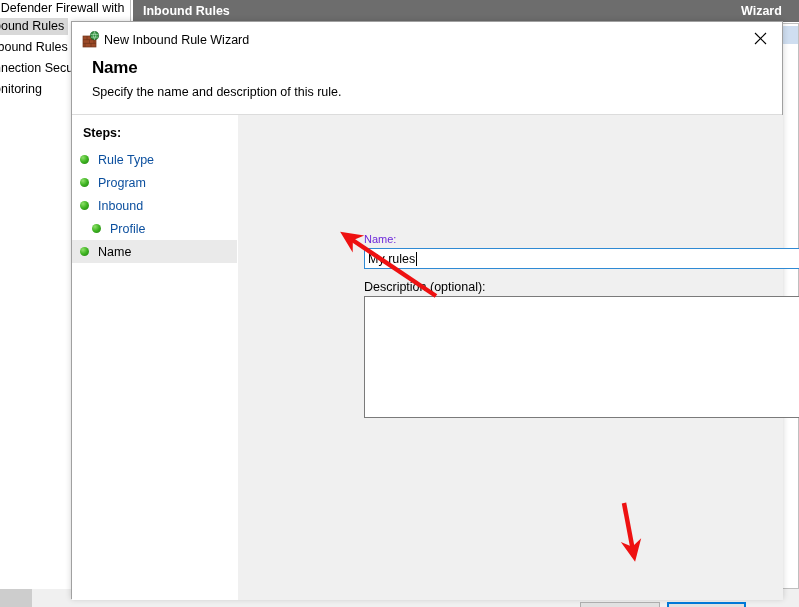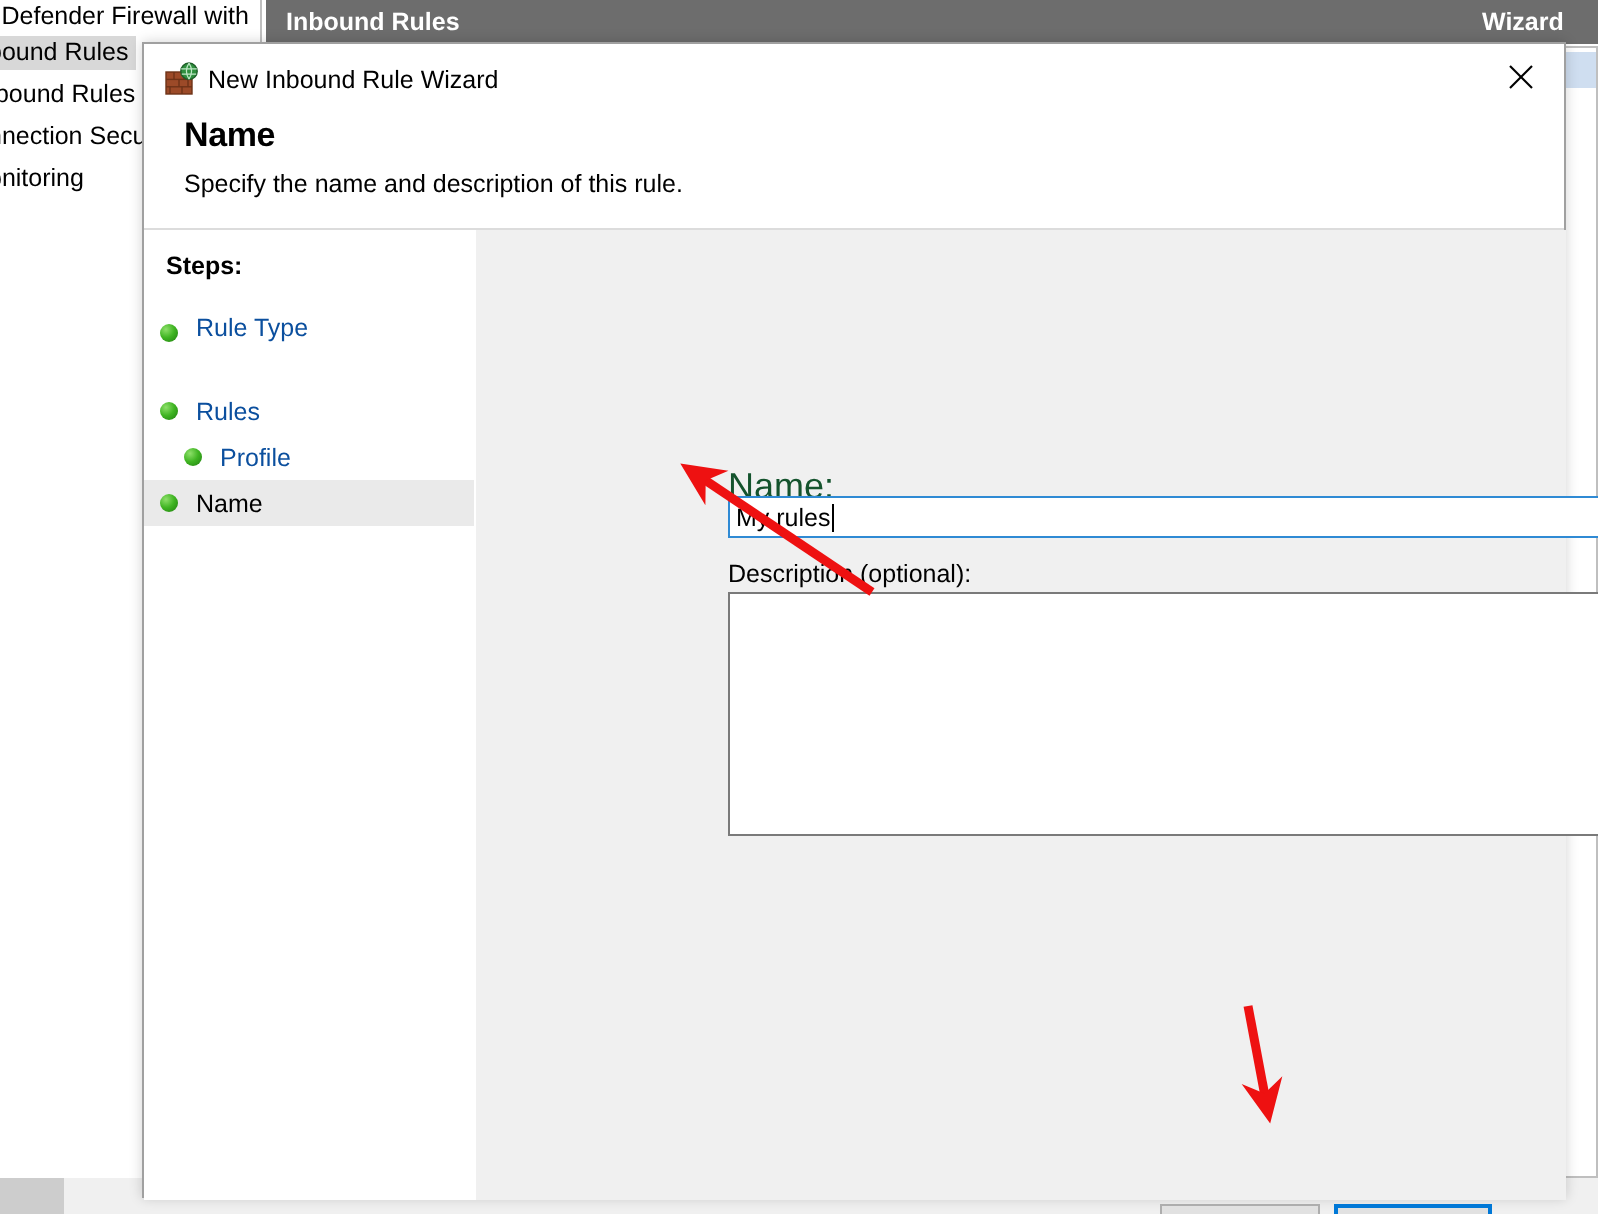--- a/index.html
+++ b/index.html
@@ -264,22 +264,22 @@
   #content-pane {
     position: absolute;
     left: 166px; top: 93px;
     width: 545px;
     height: 485px;
     background: #f0f0f0;
   }
   #name-label {
     position: absolute;
     left: 126px; top: 118px;
-    font-size: 18px;
-    color: #14532d;
+    font-size: 11px;
+    color: #6d28d9;
   }
   #name-input {
     position: absolute;
     left: 126px; top: 133px;
     width: 436px; height: 21px;
     background: #ffffff;
     border: 1px solid #2f8ad4;
     box-sizing: border-box;
     display: flex;
     align-items: center;
@@ -403,27 +403,31 @@
         <line x1="12" y1="1" x2="1" y2="12" stroke="#000" stroke-width="1.1"></line>
       </svg>
     </div>
     <div id="wizard-page-title">Name</div>
     <div id="wizard-page-subtitle">Specify the name and description of this rule.</div>
   </div>
 
   <div id="steps-pane">
     <div id="steps-label">Steps:</div>
 
-    <div class="step-row" style="top:33px;align-items:flex-end;">
+    <div class="step-row" style="top:33px;">
       <span class="step-bullet"></span>
       <span class="step-text">Rule Type</span>
     </div>
+    <div class="step-row" style="top:56px;">
+      <span class="step-bullet"></span>
+      <span class="step-text">Program</span>
+    </div>
     <div class="step-row" style="top:79px;">
       <span class="step-bullet"></span>
-      <span class="step-text">Rules</span>
+      <span class="step-text">Inbound</span>
     </div>
     <div class="step-row" style="top:102px;padding-left:12px;">
       <span class="step-bullet"></span>
       <span class="step-text">Profile</span>
     </div>
     <div class="step-row current" style="top:125px;">
       <span class="step-bullet"></span>
       <span class="step-text">Name</span>
     </div>
   </div>

